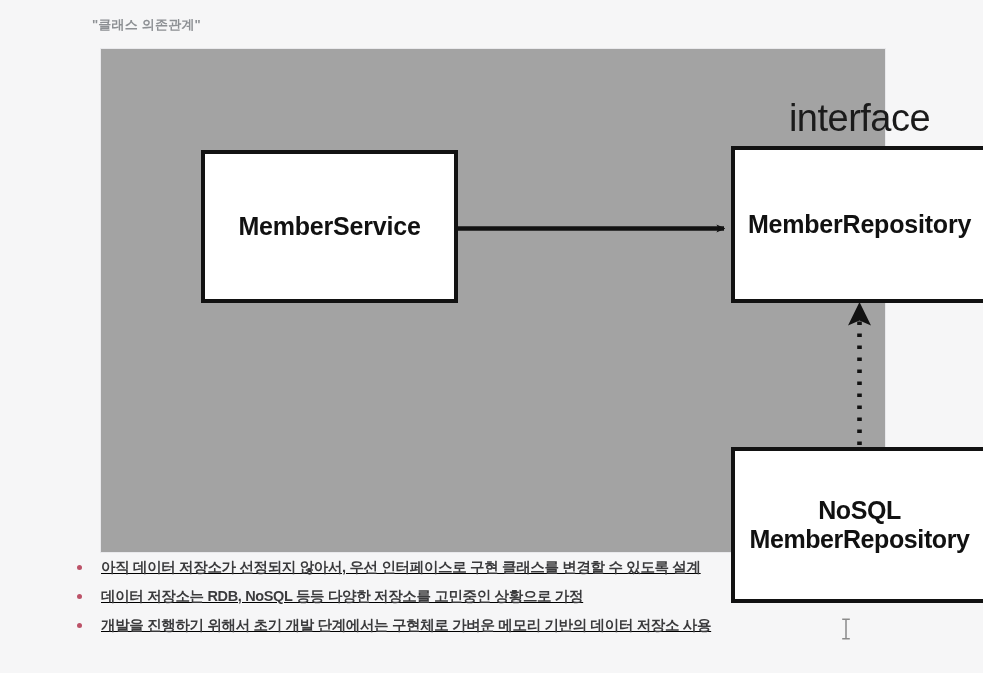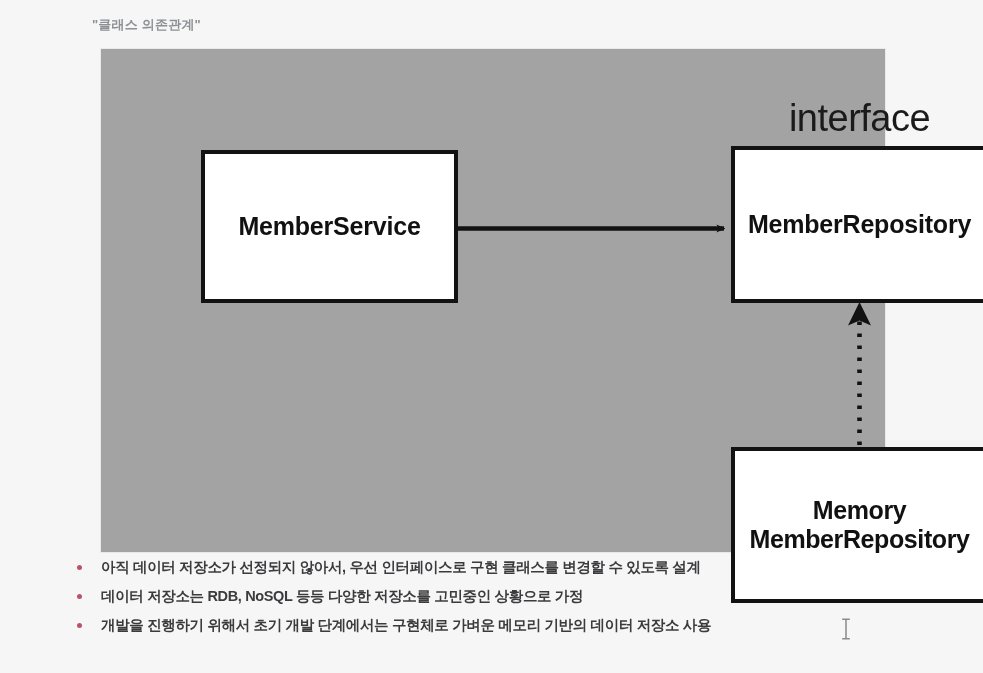--- a/index.html
+++ b/index.html
@@ -113,20 +113,21 @@
 
   
   #bullet-list {
     position: absolute;
     left: 74px;
     top: 558px;
     width: 860px;
     margin: 0;
     padding: 0;
     list-style: none;
+    text-decoration: underline;
   }
   #bullet-list li {
     position: relative;
     padding-left: 27px;
     margin-bottom: 10px;
     font-size: 14.5px;
     font-weight: 700;
     color: #3b3b3d;
     letter-spacing: -0.35px;
     white-space: nowrap;
@@ -184,21 +185,21 @@
 
   <div class="uml-box" id="box-member-service">
     <span>MemberService</span>
   </div>
 
   <div class="uml-box" id="box-member-repository">
     <span>MemberRepository</span>
   </div>
 
   <div class="uml-box" id="box-memory-member-repository">
-    <span class="line1">Memory</span>
+    <span class="line1">NoSQL</span>
     <span class="line2">MemberRepository</span>
   </div>
 </div>
 
 <ul id="bullet-list">
   <li>
     <span class="dot"></span>
     <span>아직 데이터 저장소가 선정되지 않아서, 우선 인터페이스로 구현 클래스를 변경할 수 있도록 설계</span>
   </li>
   <li>

